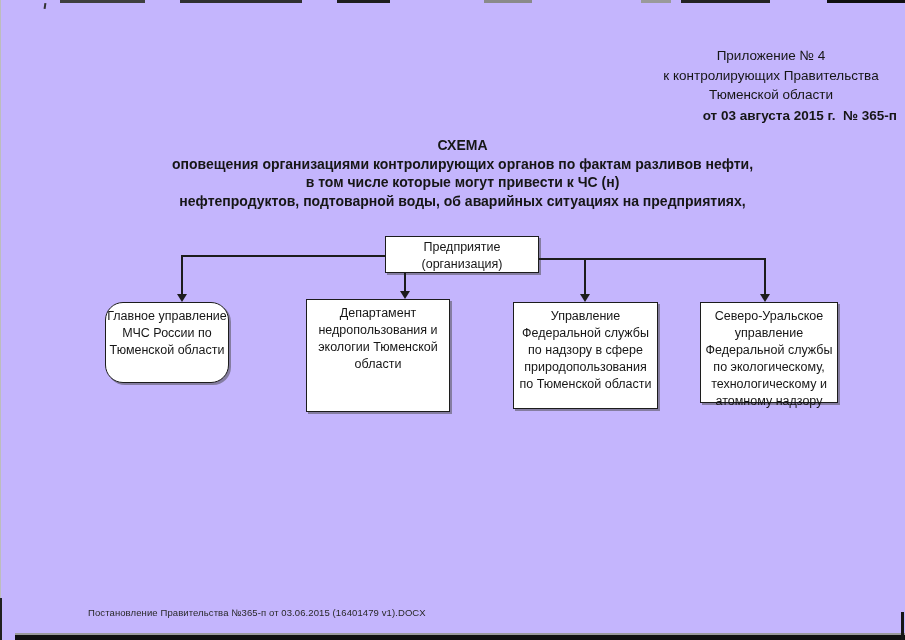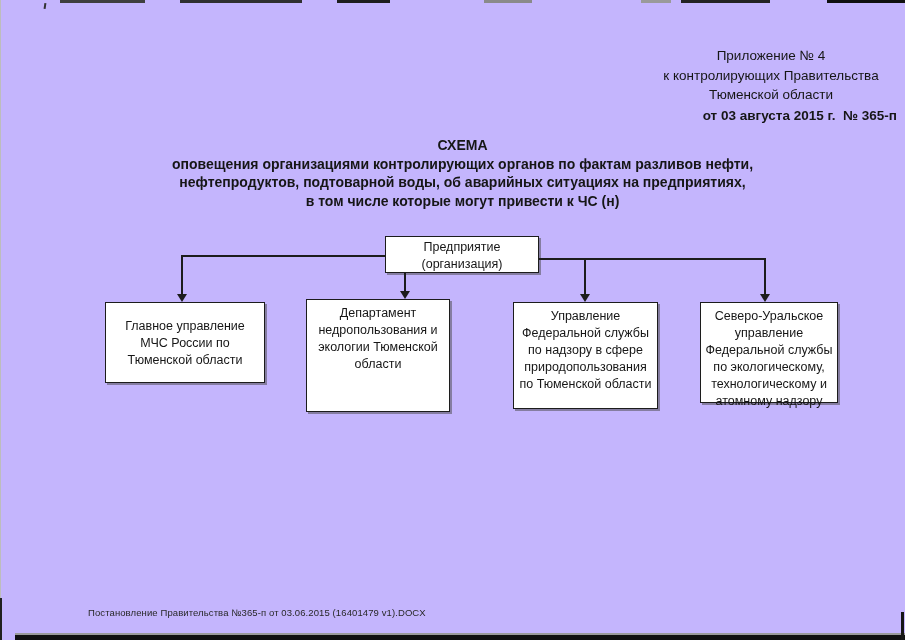--- a/index.html
+++ b/index.html
@@ -30,21 +30,21 @@
     position:absolute;
     border:1px solid #1c1c1c;
     background:#ffffff;
     text-align:center;
     font-size:12.5px;line-height:17px;
     white-space:pre-line;
     box-shadow:2px 2px 0 rgba(70,70,70,.5);
     box-sizing:border-box;
   }
   .node-root{left:385px;top:236px;width:154px;height:37px;padding-top:2px;line-height:16.5px;}
-  .node-1{left:105px;top:302px;width:160px;height:81px;padding-top:15px;}
+  .node-1{left:105px;top:302px;width:124px;height:81px;padding-top:5px;border-radius:18px;}
   .node-2{left:306px;top:299px;width:144px;height:113px;padding-top:5px;}
   .node-3{left:513px;top:302px;width:145px;height:107px;padding-top:5px;}
   .node-4{left:700px;top:302px;width:138px;height:101px;padding-top:5px;}
   
   .hline,.vline{position:absolute;background:#1c1c1c;}
   .arrow{
     position:absolute;width:0;height:0;
     border-left:5px solid transparent;
     border-right:5px solid transparent;
     border-top:8px solid #1c1c1c;
@@ -78,22 +78,22 @@
   <div class="appendix">
     <div>Приложение № 4</div>
     <div>к контролирующих Правительства</div>
     <div>Тюменской области</div>
     <div class="date">от 03 августа 2015 г.  № 365-п</div>
   </div>
 
   <div class="scheme-title">
     <div>СХЕМА</div>
     <div>оповещения организациями контролирующих органов по фактам разливов нефти,</div>
+    <div>в том числе которые могут привести к ЧС (н)</div>
     <div>нефтепродуктов, подтоварной воды, об аварийных ситуациях на предприятиях,</div>
-    <div>в том числе которые могут привести к ЧС (н)</div>
   </div>
 
   <div>
 
     <div class="node node-root">Предприятие
 (организация)</div>
 
     <div class="hline" style="left:182px;top:255px;width:204px;height:2px;"></div>
     <div class="vline" style="left:181px;top:255px;width:2px;height:40px;"></div>
     <div class="arrow" style="left:177px;top:294px;"></div>

